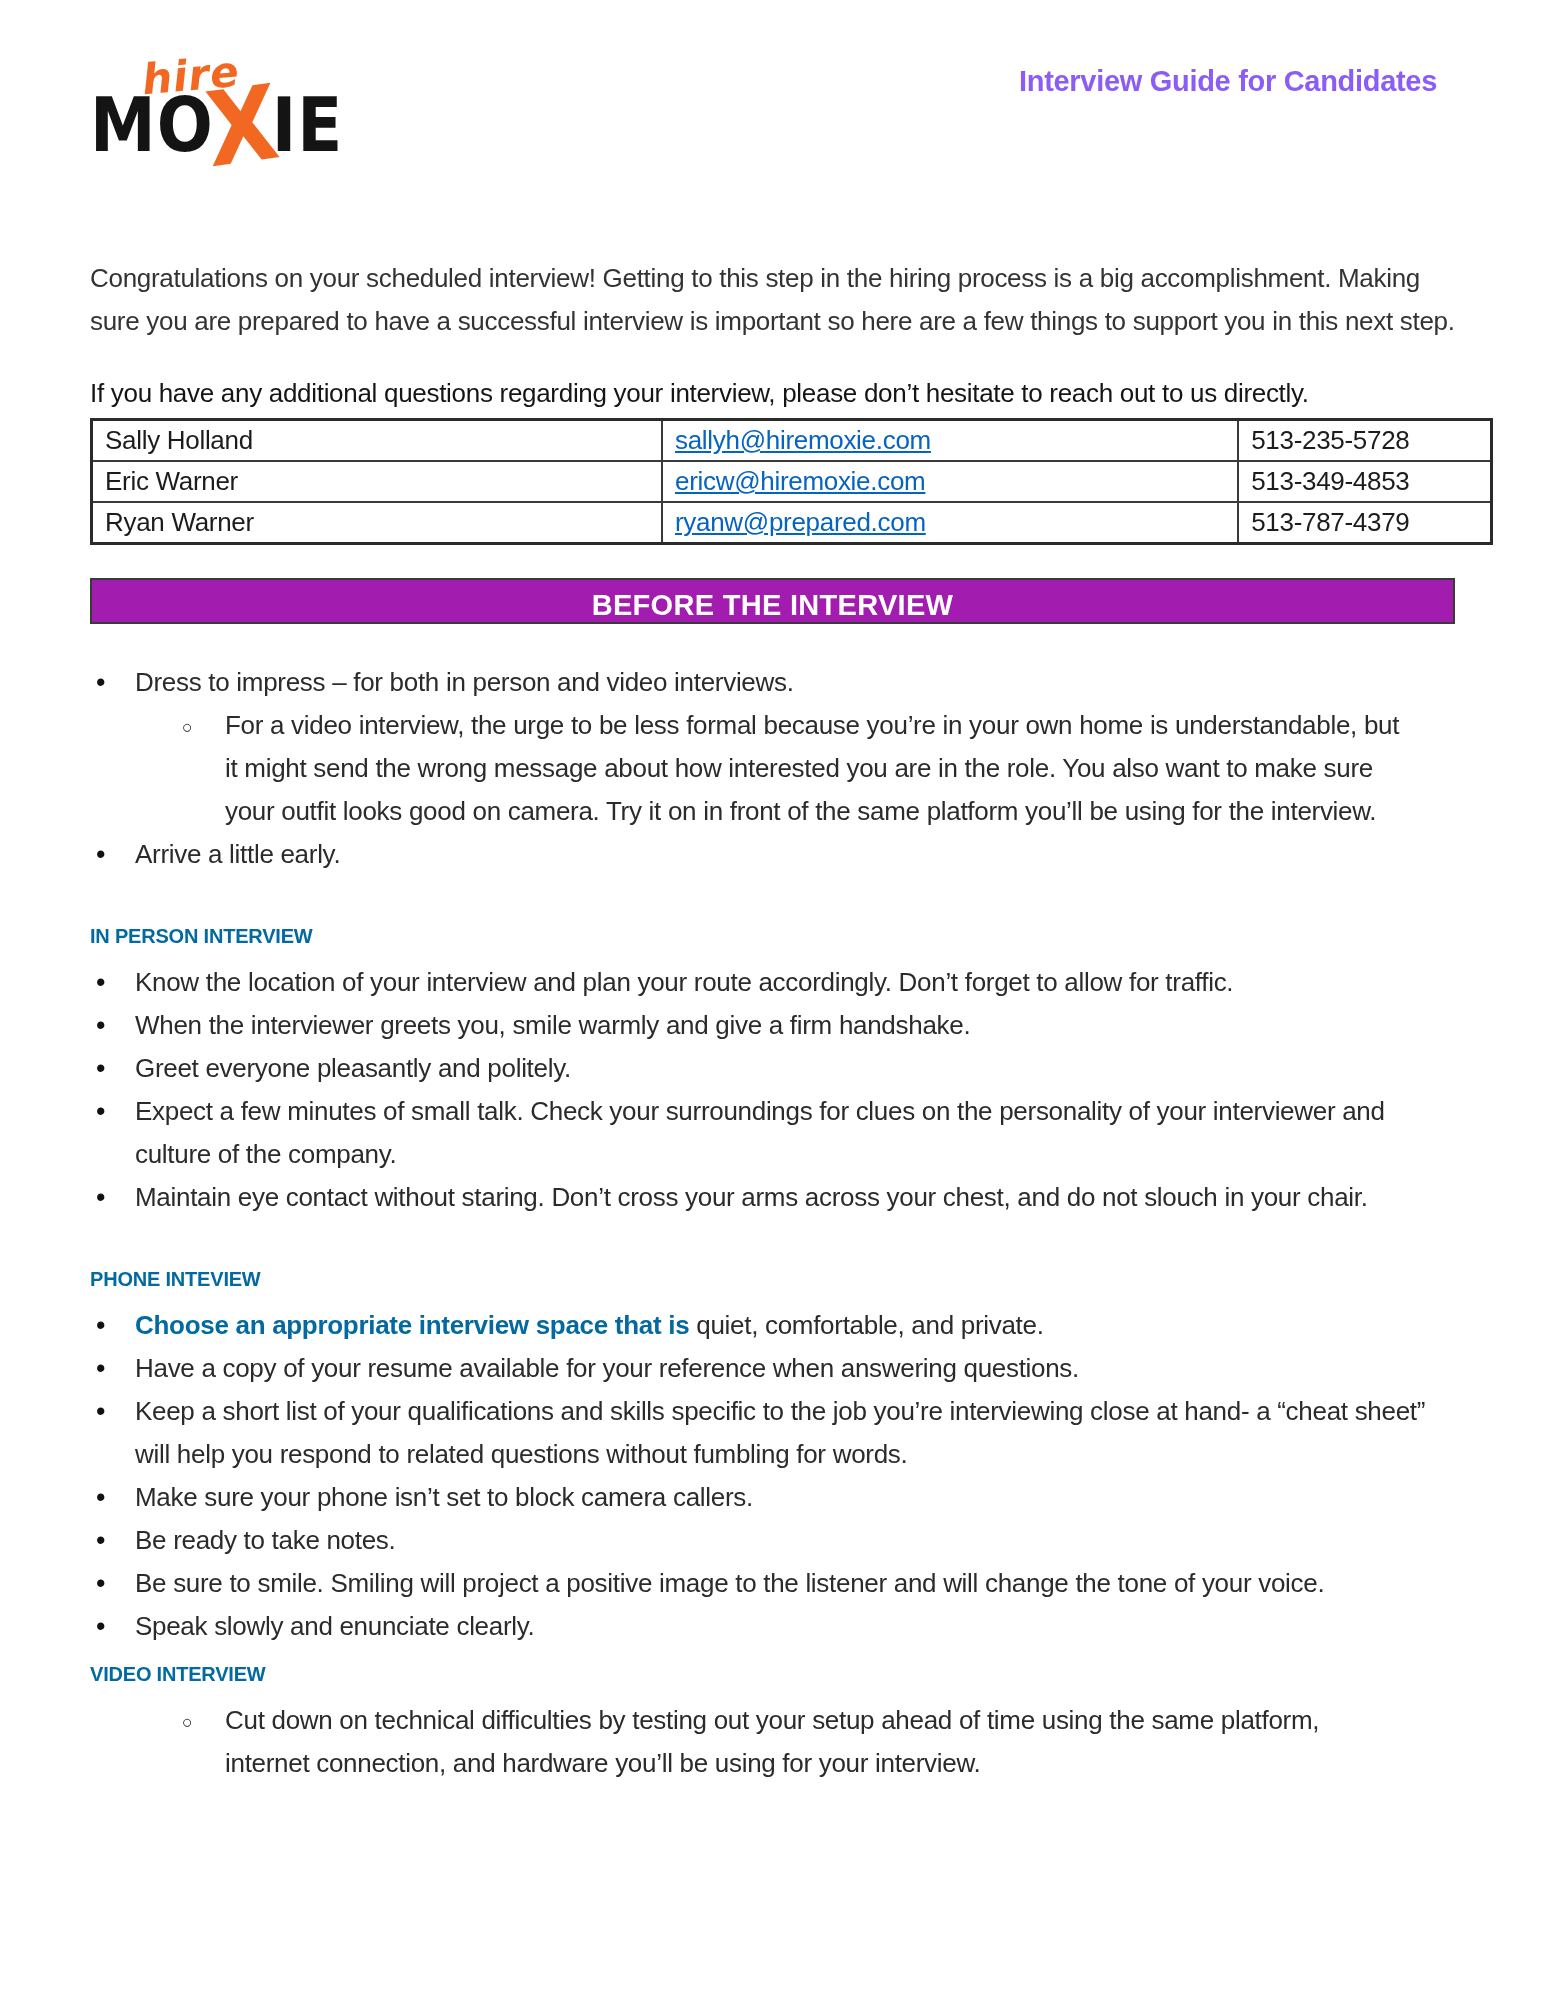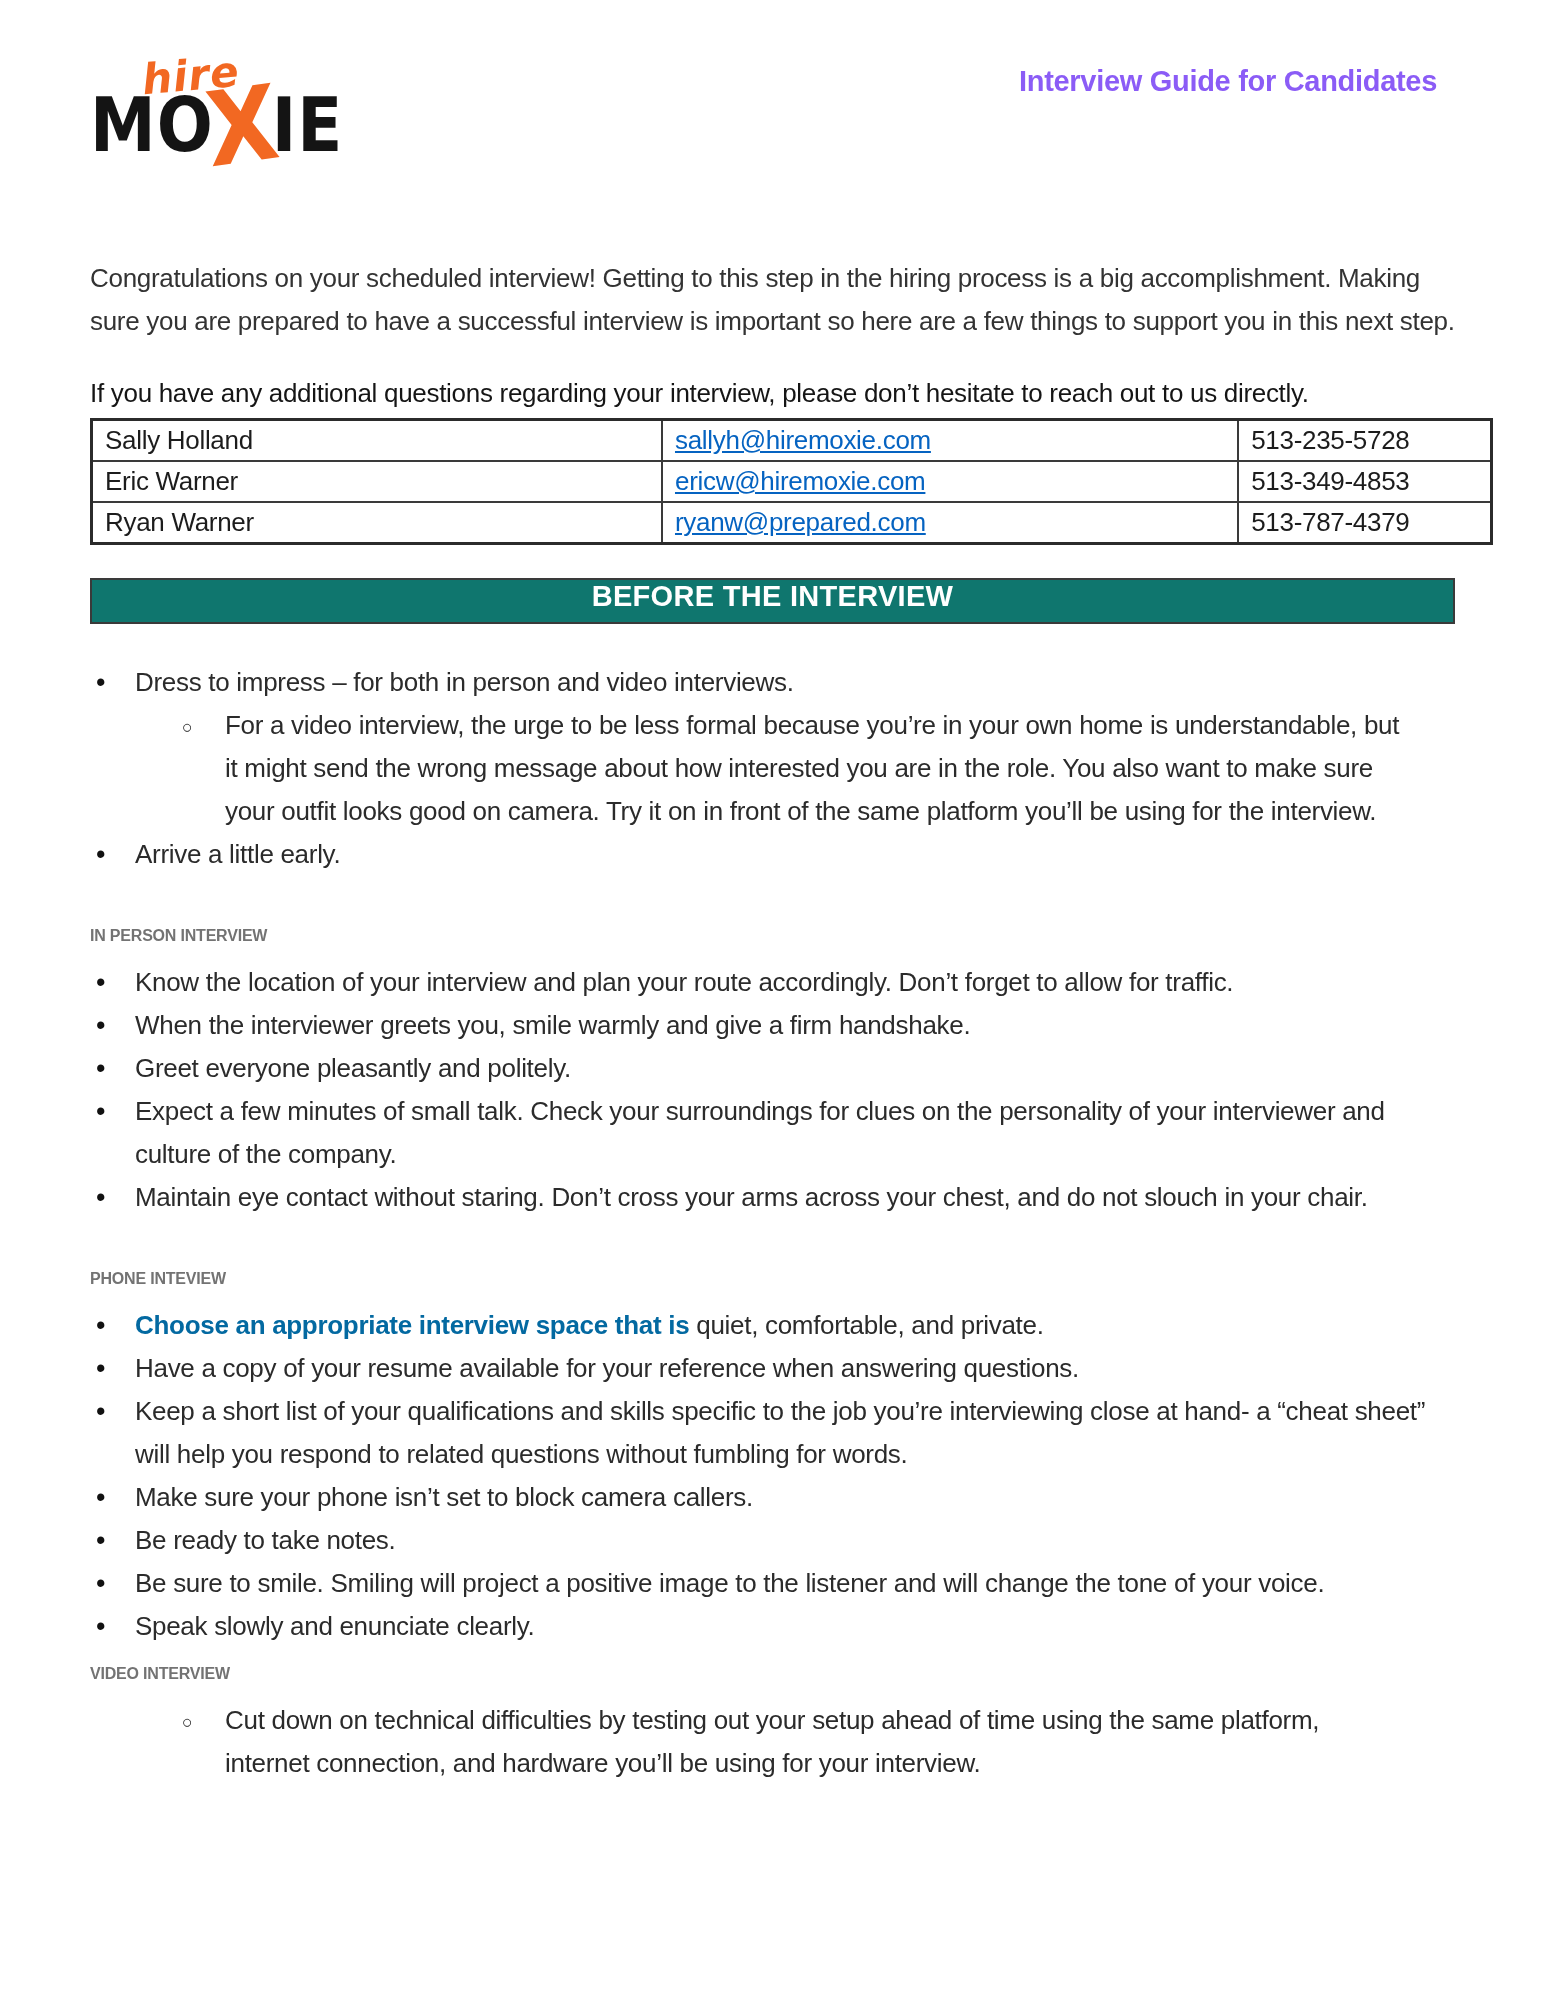--- a/index.html
+++ b/index.html
@@ -106,24 +106,24 @@
     color: #0563C1;
     text-decoration: underline;
     cursor: pointer;
   }
 
   
   .section-banner {
     margin-top: 33px;
     width: 1365px;
     height: 46px;
-    background: #0f766e;
+    background: #a21caf;
     border: 2px solid #3a3a3a;
     display: flex;
-    align-items: flex-start;
+    align-items: flex-end;
     justify-content: center;
   }
   .section-banner-title {
     color: #ffffff;
     font-weight: bold;
     font-size: 29px;
     letter-spacing: 0.3px;
   }
 
   
@@ -145,24 +145,24 @@
     color: #222222;
   }
   .li-sub .sub-text { display: inline-block; max-width: 1180px; vertical-align: top; }
   .bold { font-weight: bold; color: #0369a1; }
 
   .before-list { margin-top: 37px; }
   .list-after-heading { margin-top: 7px; }
 
   .section-heading {
     margin-top: 42px;
-    font-size: 16px;
+    font-size: 20px;
     font-weight: bold;
     line-height: 36px;
-    color: #737373;
+    color: #0369a1;
     letter-spacing: -0.2px;
   }
   .section-heading.tight { margin-top: 8px; }
 </style>
 </head>
 <body>
 
 <div class="page">
 
   <div class="header-row">

